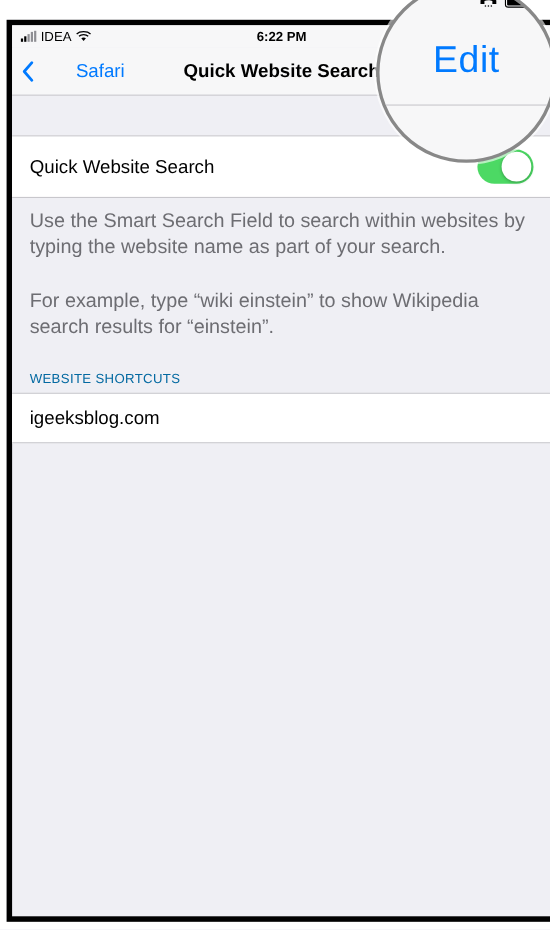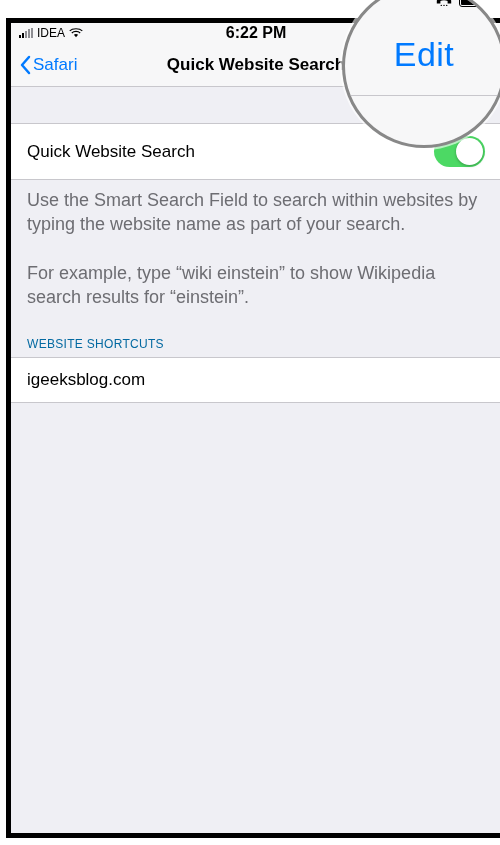--- a/index.html
+++ b/index.html
@@ -48,39 +48,40 @@
     .signal-bars span:nth-child(2){height:5px;background:#000;}
     .signal-bars span:nth-child(3){height:7px;}
     .signal-bars span:nth-child(4){height:9px;}
     .signal-bars span:nth-child(5){height:10px;}
     .carrier { font-size: 12px; color:#000; }
     .wifi-icon { width: 14px; height: 10px; }
     .status-center {
       position: absolute;
       left: 50%;
       transform: translateX(-50%);
-      font-size: 16px;
+      font-size: 12px;
       font-weight: 600;
       color: #000;
     }
     .nav-bar {
       height: 44px;
       background: #f7f7f8;
       border-bottom: 1px solid #c8c7cc;
       display: flex;
       align-items: center;
       position: relative;
       padding: 0 8px;
     }
     .back-btn {
       display: flex;
       align-items: center;
       color: #007aff;
       font-size: 17px;
       cursor: pointer;
+      gap: 36px;
     }
     .chevron-left {
       width: 12px; height: 20px;
       margin-right: 2px;
     }
     .nav-title {
       position: absolute;
       left: 50%;
       transform: translateX(-50%);
       font-size: 17px;

